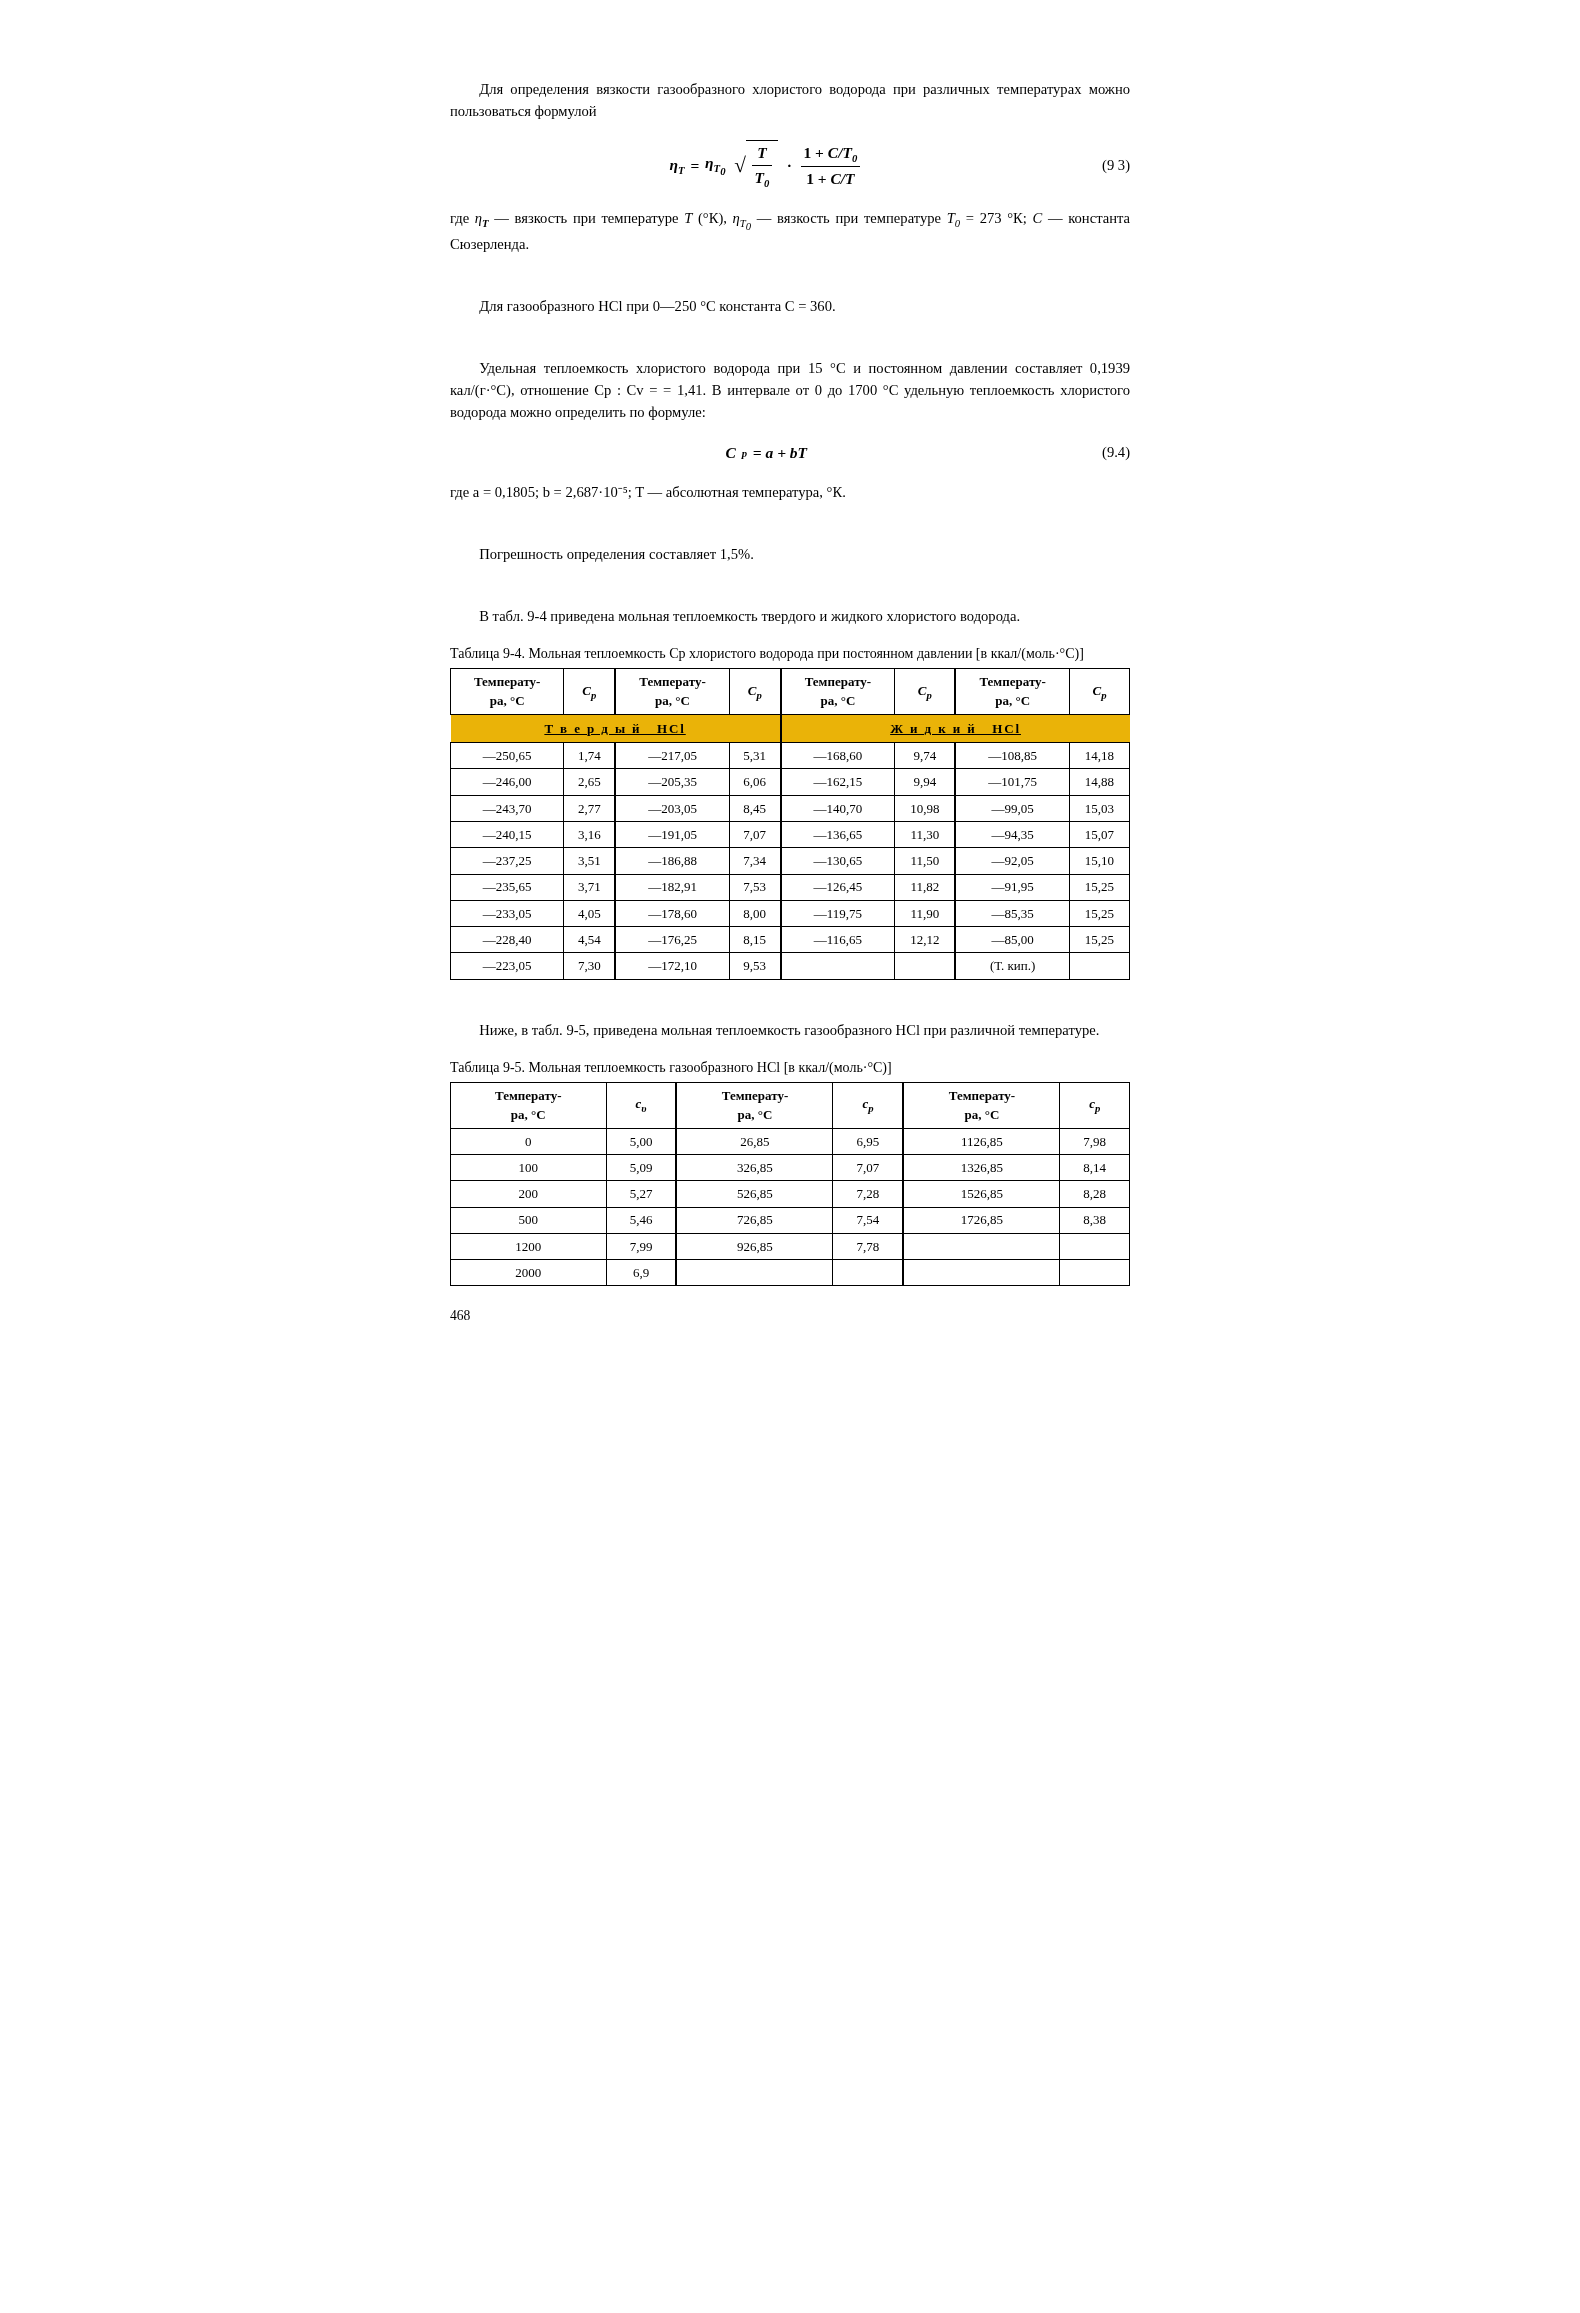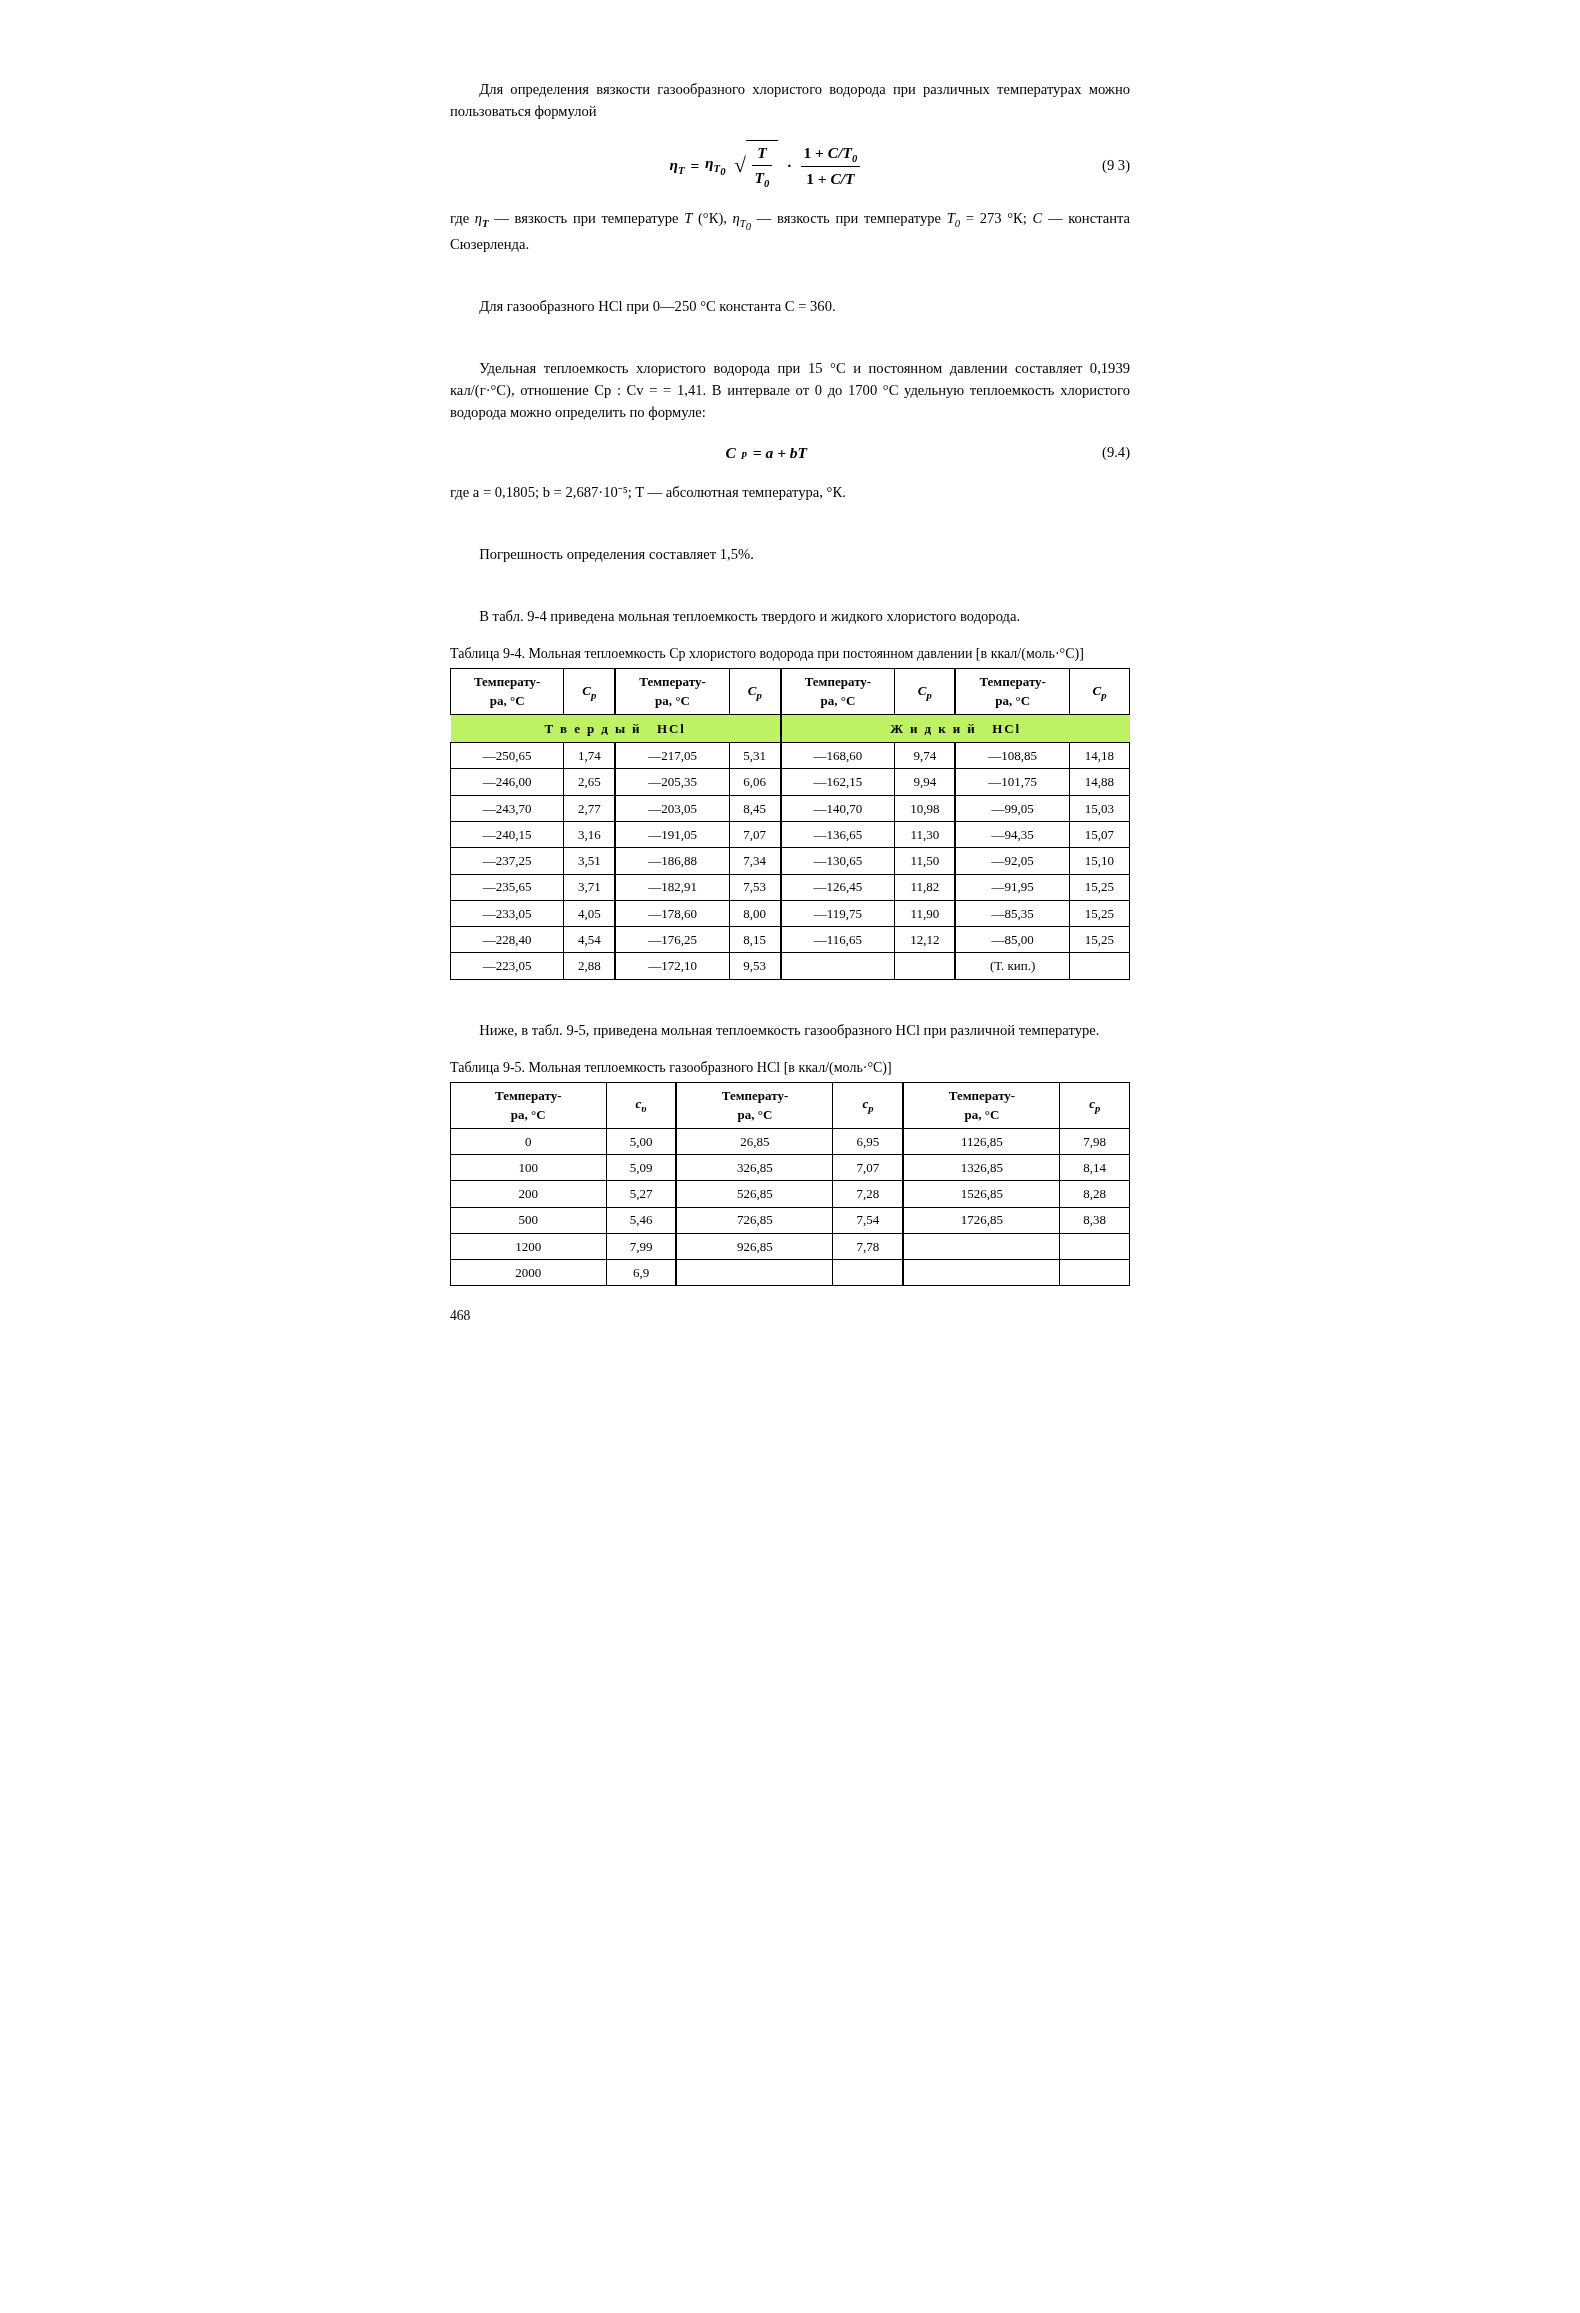--- a/index.html
+++ b/index.html
@@ -86,21 +86,22 @@
       font-weight: bold;
     }
     .double-border-left {
       border-left: 2.9px double #000;
     }
     .section-row td {
       border-left: none;
       border-right: none;
       font-weight: bold;
       padding: 3.9px 0;
-      background: #bef264;
+      background: #eab308;
+      text-decoration: underline;
     }
     .page-number {
       margin-top: 19.4px;
       font-size: 13.6px;
     }
     .indent { text-indent: 2em; margin-top: 40px; }
     sub { vertical-align: sub; font-size: 10.7px; }
   </style>
 </head>
 <body>
@@ -250,21 +251,21 @@
         <td>4,54</td>
       <td class="double-border-left">—176,25</td>
         <td>8,15</td>
       <td class="double-border-left">—116,65</td>
         <td>12,12</td>
       <td class="double-border-left">—85,00</td>
         <td>15,25</td>
     </tr>
     <tr>
       <td>—223,05</td>
-        <td>2,88</td>
+        <td>7,30</td>
       <td class="double-border-left">—172,10</td>
         <td>9,53</td>
       <td class="double-border-left"></td>
         <td></td>
       <td class="double-border-left">(Т. кип.)</td>
         <td></td>
     </tr>
   </tbody>
 </table>
 

